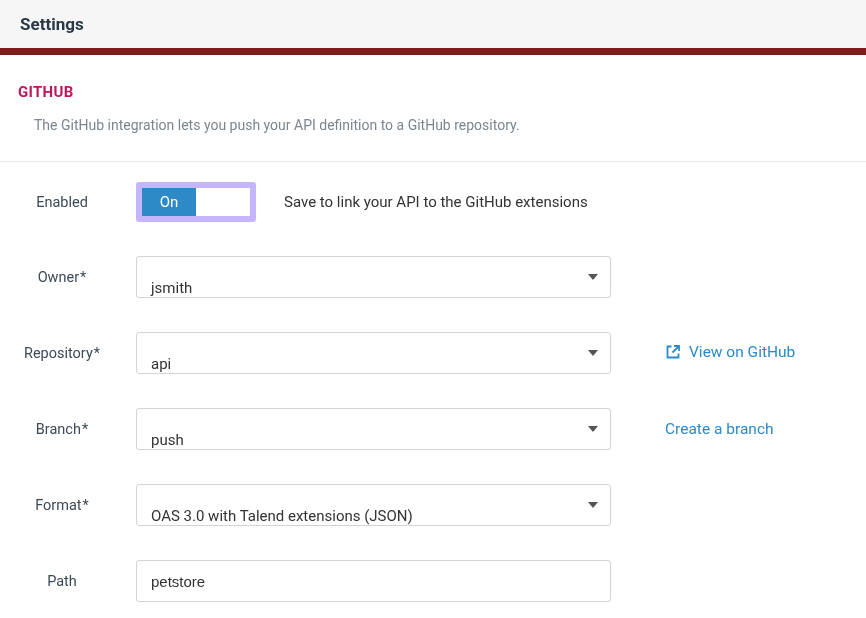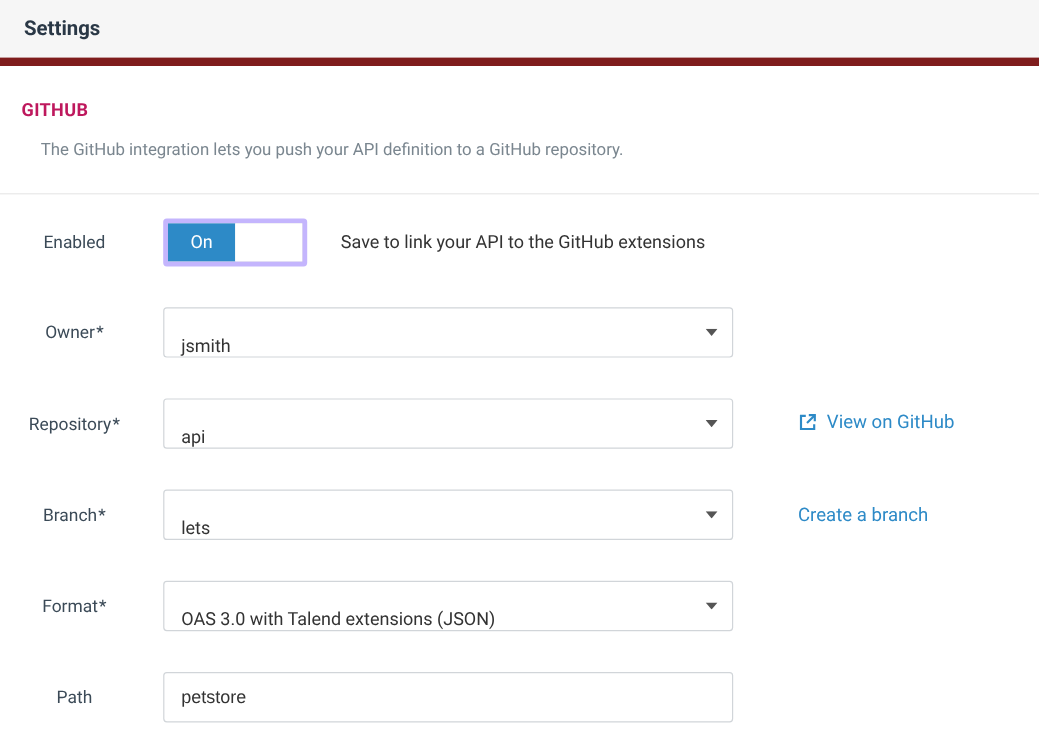--- a/index.html
+++ b/index.html
@@ -64,21 +64,21 @@
     font-size: 15px;
   }
   .toggle-row .control-col {
     display: flex;
     align-items: center;
   }
   .toggle {
     display: inline-flex;
     width: 120px;
     height: 40px;
-    border: 4px solid #c4b5fd;
+    border: 6px solid #c4b5fd;
     border-radius: 3px;
     overflow: hidden;
     background: #e5e5e5;
   }
   .toggle-half {
     flex: 1;
     display: flex;
     align-items: center;
     justify-content: center;
     font-size: 15px;
@@ -212,21 +212,21 @@
       </span>
     </div>
   </div>
 
   <div class="row">
     <div class="label-col">
       <span>Branch</span><span class="req-star">*</span>
     </div>
     <div class="control-col">
       <div class="select">
-        <span>lets</span>
+        <span>push</span>
         <span class="caret">
           <svg width="10" height="6" viewBox="0 0 10 6">
               <path d="M0 0 L5 6 L10 0 Z" fill="#555"></path>
             </svg>
         </span>
       </div>
     </div>
     <div class="aside-col">
       <span class="link">Create a branch</span>
     </div>

